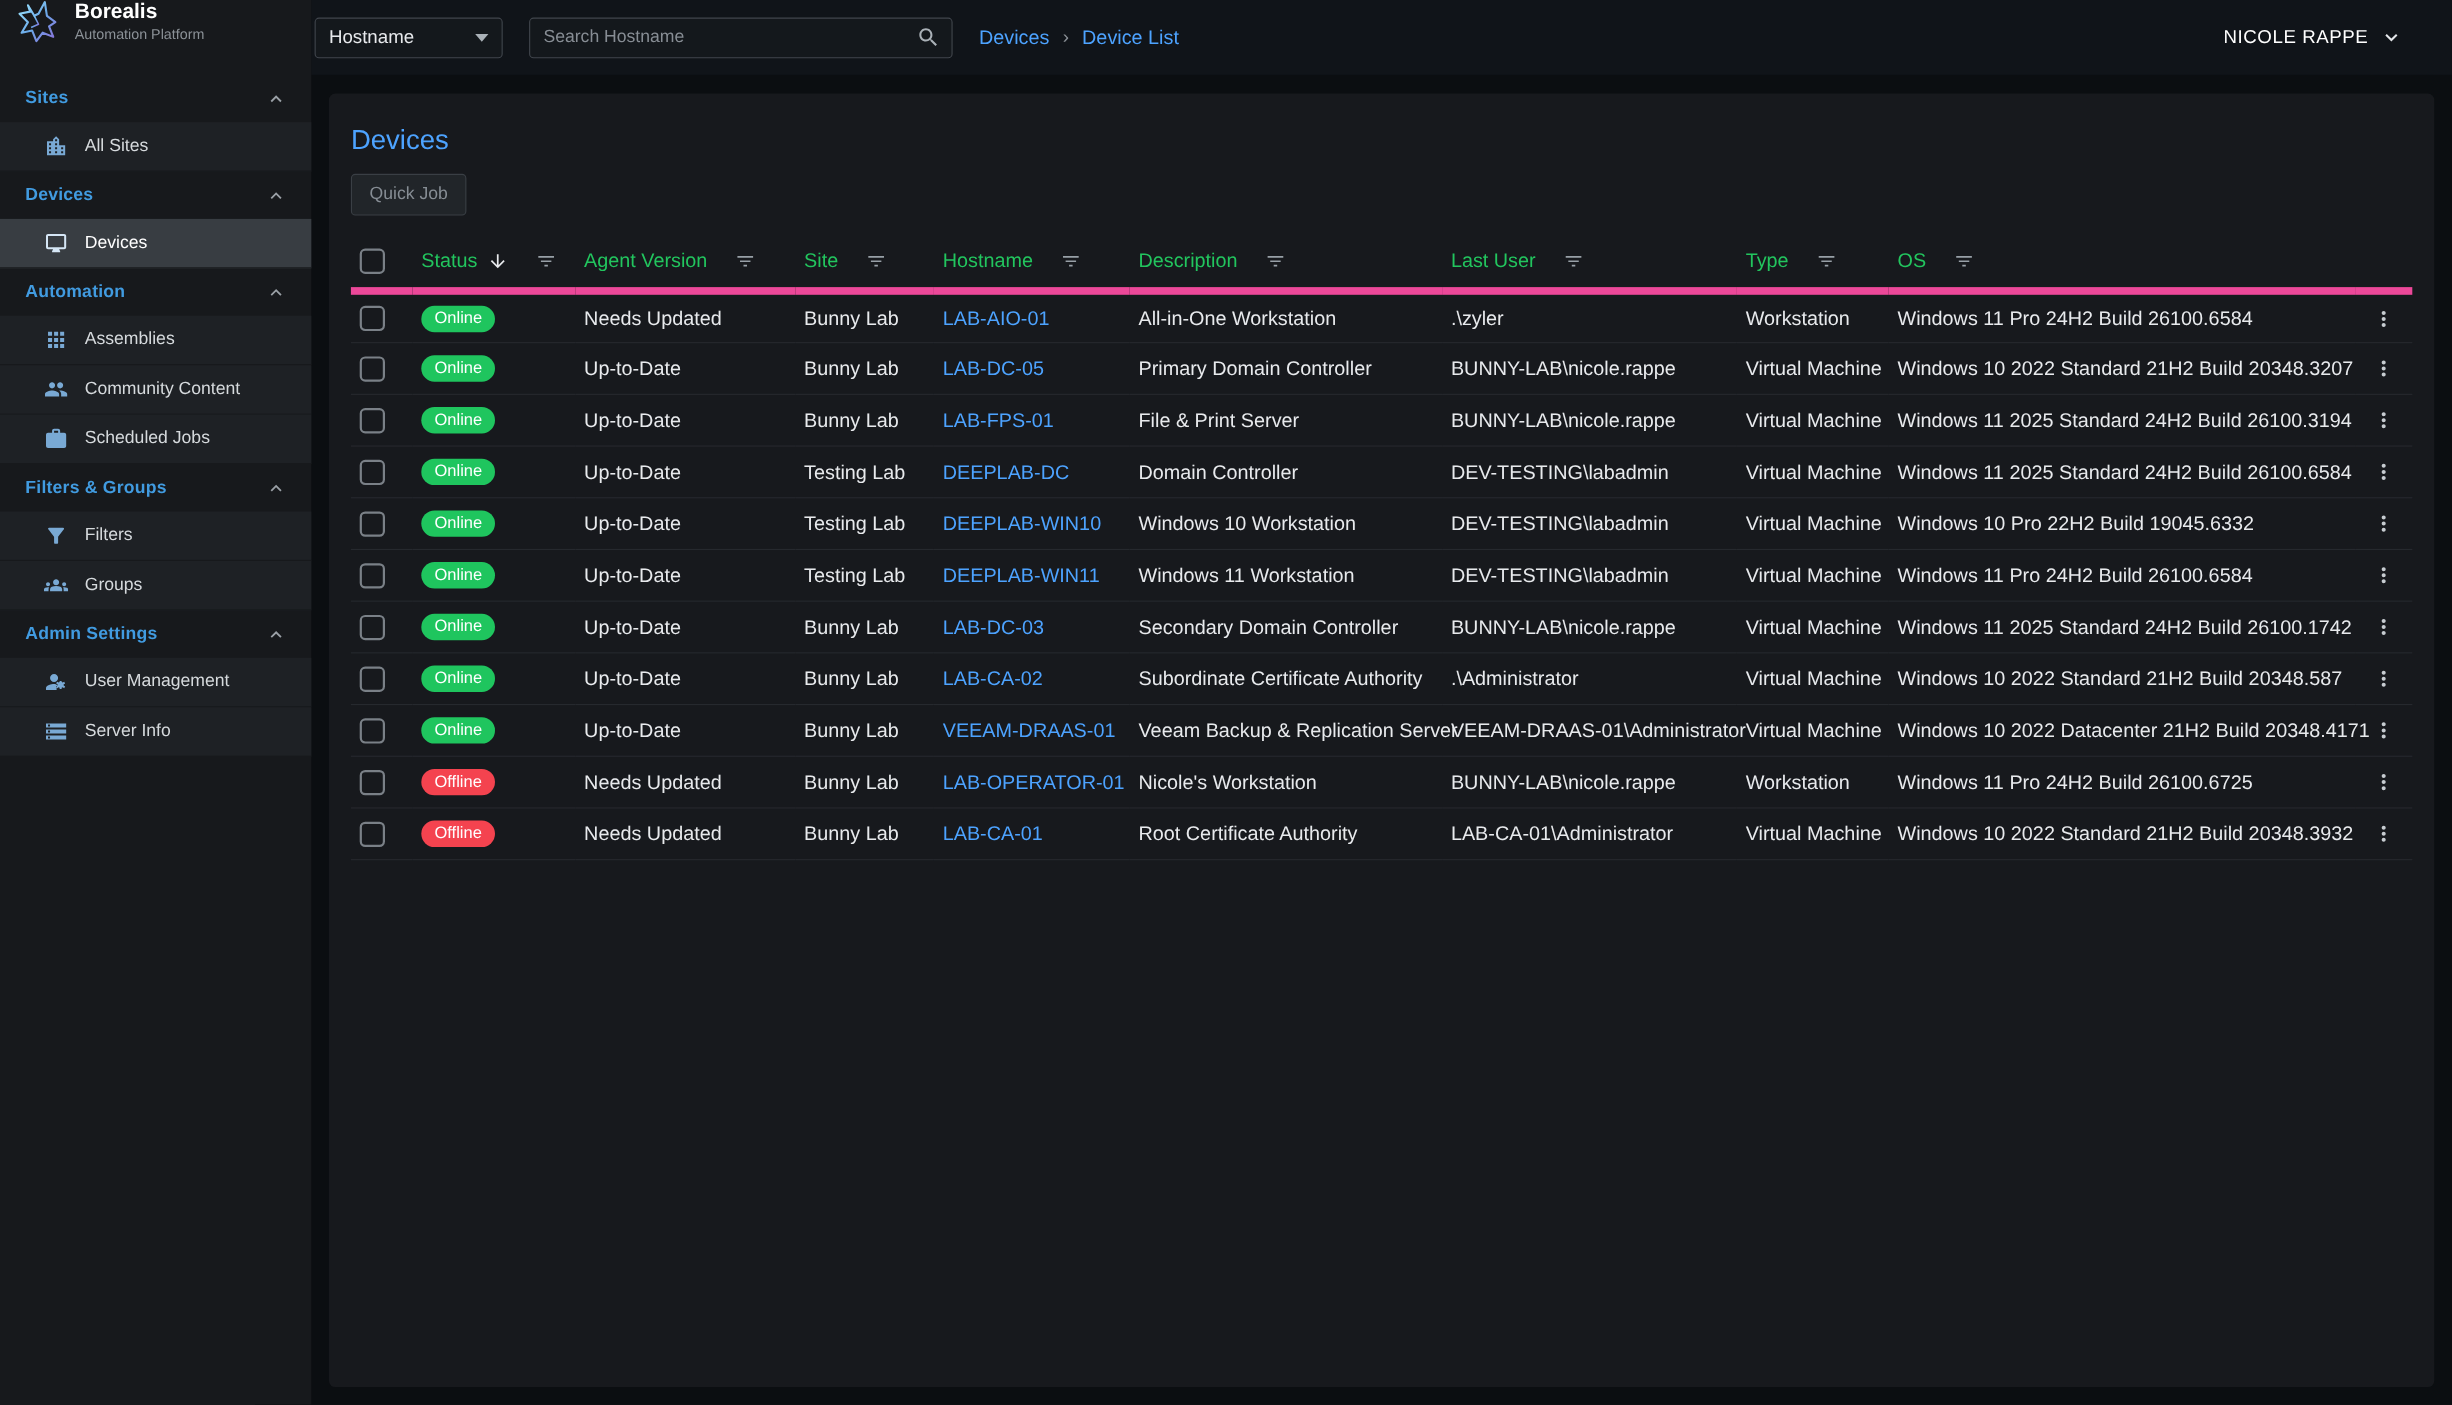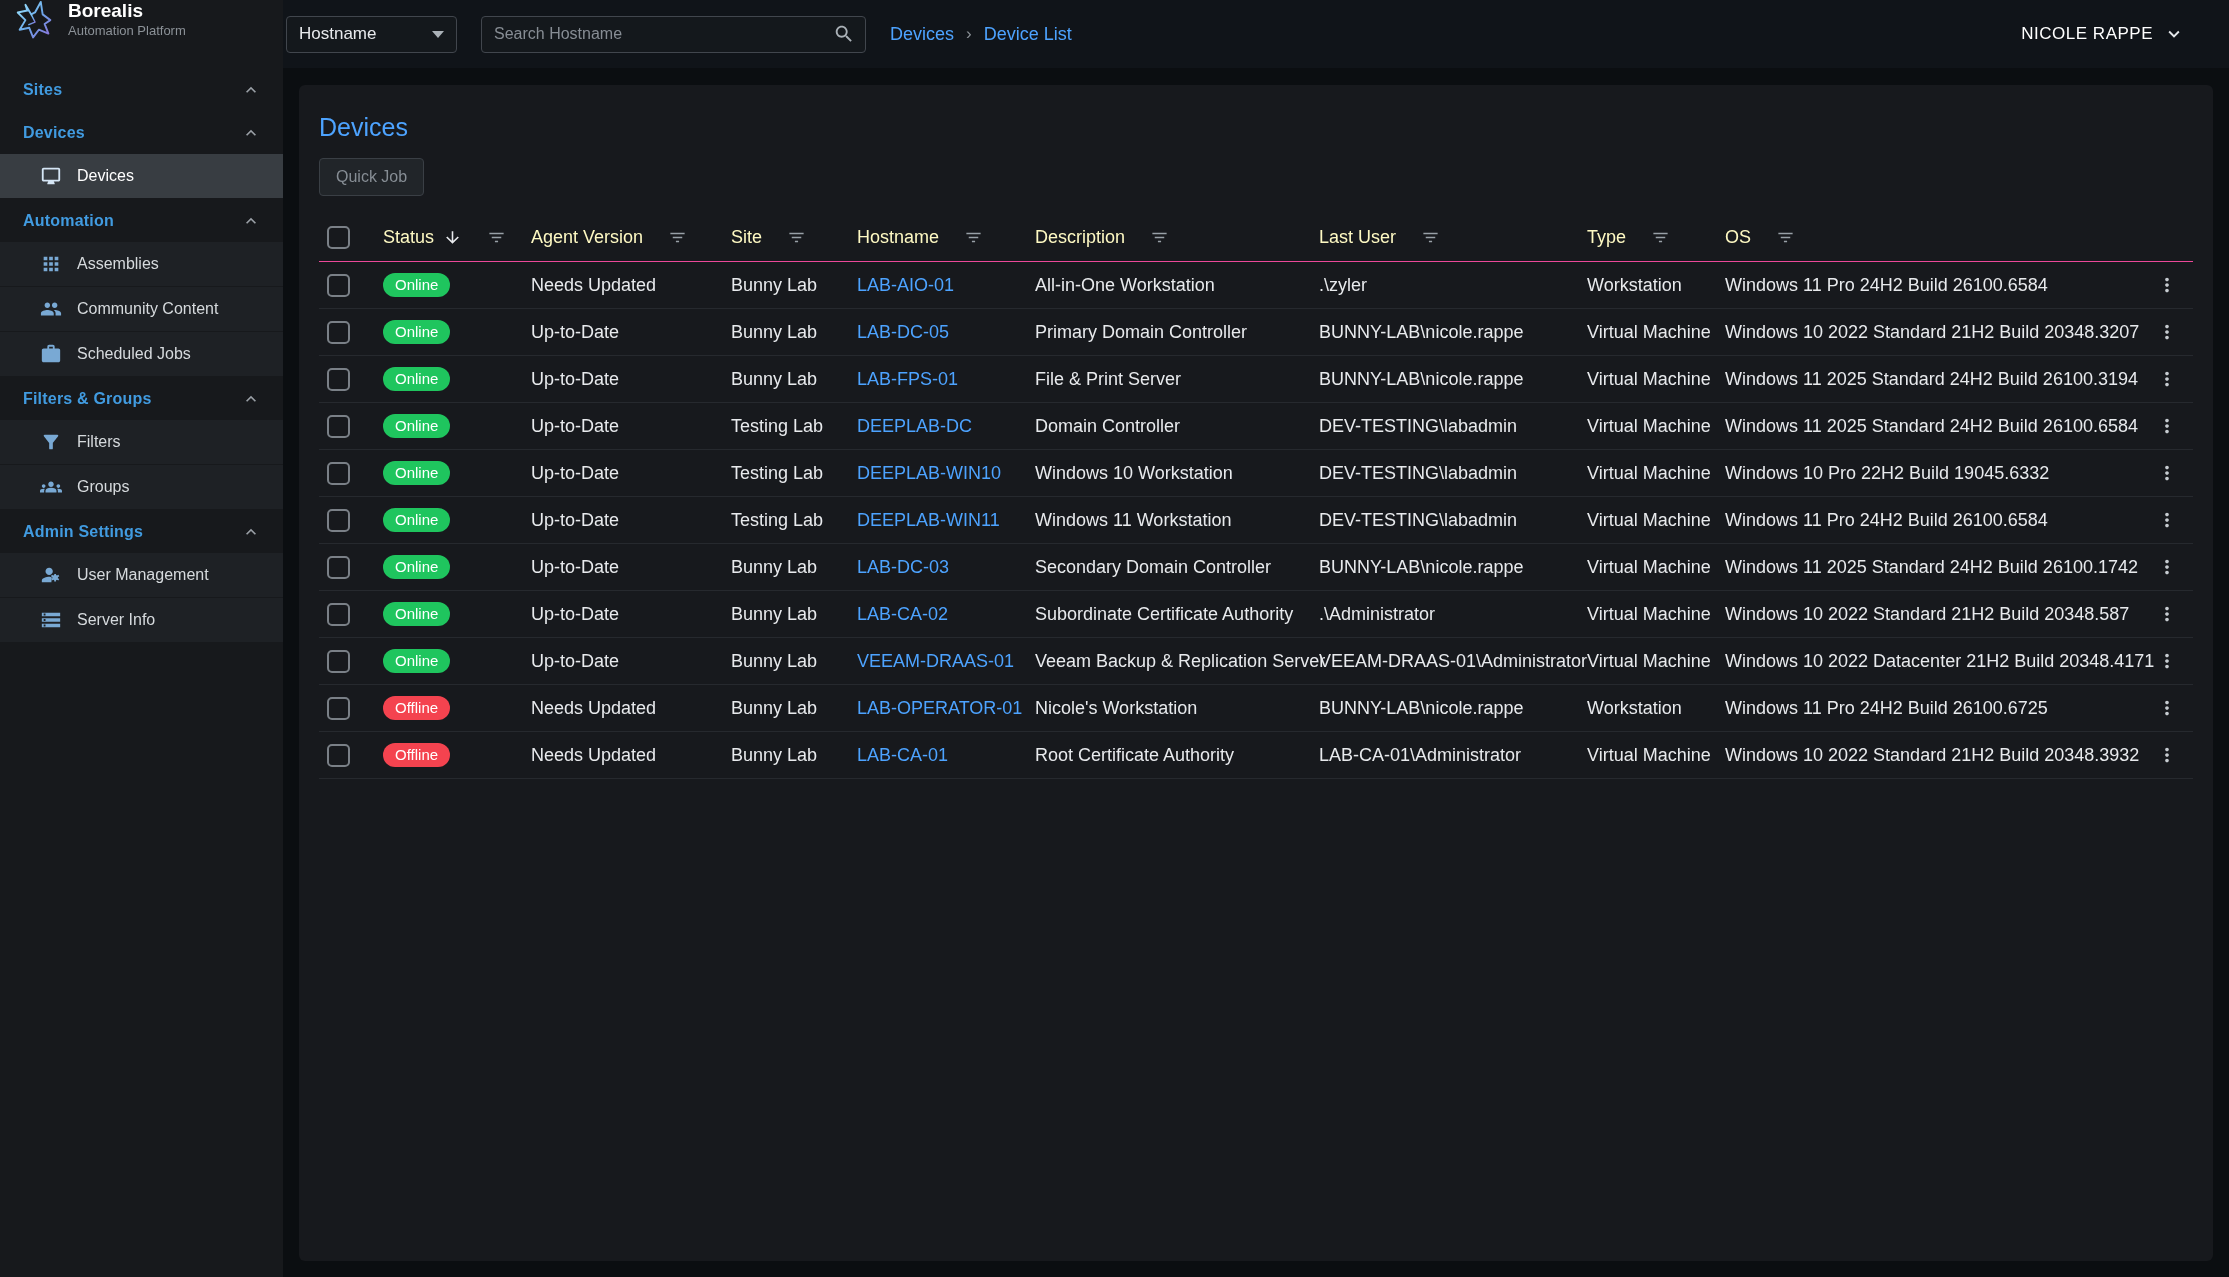--- a/index.html
+++ b/index.html
@@ -48,21 +48,21 @@
   .view-select{width:222px;height:38px}
   .icon-btn{width:32px;height:32px;border:1px solid #41464d;border-radius:4px;display:flex;align-items:center;justify-content:center;cursor:pointer;background:#14181c}
   .icon-btn svg{width:22px;height:22px;color:#e8eaed}
   .tool-icon{cursor:pointer;display:flex}
   .tool-icon svg{width:26px;height:26px;color:#b9bfc5}
   .columns-icon svg{color:#dfe3e6}
   .quick-job{margin-top:16px;display:inline-block;background:#212529;border:1px solid #3a3f45;border-radius:4px;color:#868d94;font-size:16px;padding:9px 16px;font-family:inherit;cursor:default}
 
   
   table{width:100%;border-collapse:collapse;table-layout:fixed;margin-top:18px}
-  th{font-weight:400;color:#fef9c3;font-size:18px;text-align:left;padding:12px 8px;border-bottom:1px solid #ec4899}
+  th{font-weight:400;color:#22c55e;font-size:18px;text-align:left;padding:12px 8px;border-bottom:7px solid #ec4899}
   td{font-size:18px;color:#e8eaed;padding:0 8px;height:47px;border-bottom:1px solid #26292e;white-space:nowrap}
   .th-wrap{display:flex;align-items:center;gap:9px}
   .sort-icon{display:flex}
   .sort-icon svg{width:19px;height:19px;color:#e8eaed}
   .filter-icon{margin-left:16px;display:flex;cursor:pointer}
   .filter-icon svg{width:19px;height:19px;color:#98a0a7}
   .cb{width:23px;height:23px;border:2px solid #7a8087;border-radius:5px;cursor:pointer}
   .badge{display:inline-block;padding:3px 12px 4px;border-radius:13px;font-size:15px;font-weight:normal;color:#fff}
   .host-link{color:#4da3ff;cursor:pointer}
   .menu-cell{text-align:center}
@@ -95,20 +95,28 @@
     </span>
   </div>
   <nav id="sidebar-nav">
       <div class="side-section">
         <span class="sec-label">Sites</span>
         <span class="sec-chevron">
           <svg viewBox="0 0 24 24" fill="currentColor">
             <path d="M7.41 15.41 12 10.83l4.59 4.58L18 14l-6-6-6 6z"></path>
           </svg>
         </span>
+      </div>
+      <div class="side-item">
+        <span class="side-icon">
+          <svg viewBox="0 0 24 24" fill="currentColor">
+            <path d="M15 11V5l-3-3-3 3v2H3v14h18V11h-6zm-8 8H5v-2h2v2zm0-4H5v-2h2v2zm0-4H5V9h2v2zm6 8h-2v-2h2v2zm0-4h-2v-2h2v2zm0-4h-2V9h2v2zm0-4h-2V5h2v2zm6 12h-2v-2h2v2zm0-4h-2v-2h2v2z"></path>
+          </svg>
+        </span>
+        <span class="side-label">All Sites</span>
       </div>
       <div class="side-section">
         <span class="sec-label">Devices</span>
         <span class="sec-chevron">
           <svg viewBox="0 0 24 24" fill="currentColor">
             <path d="M7.41 15.41 12 10.83l4.59 4.58L18 14l-6-6-6 6z"></path>
           </svg>
         </span>
       </div>
       <div class="side-item active">

